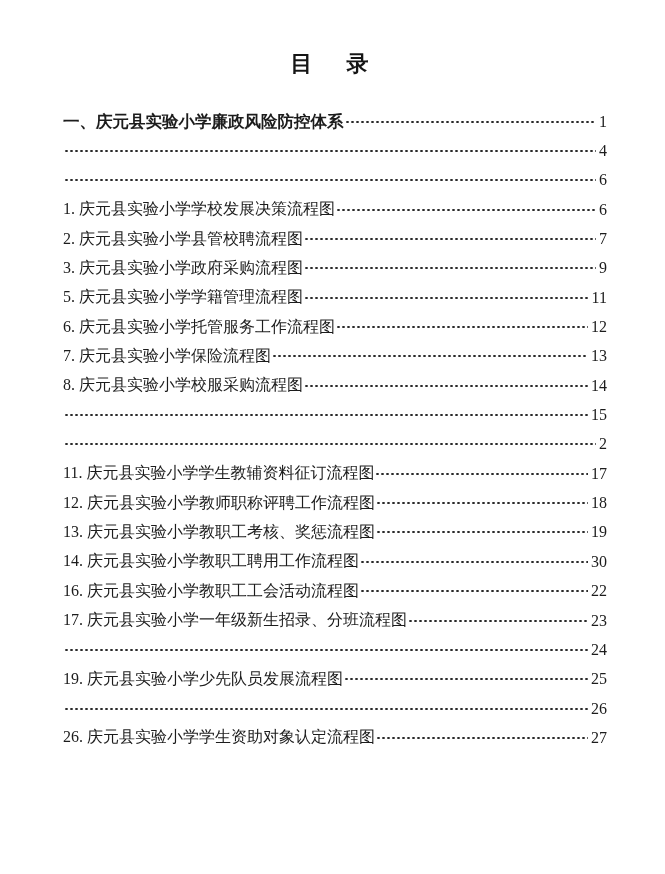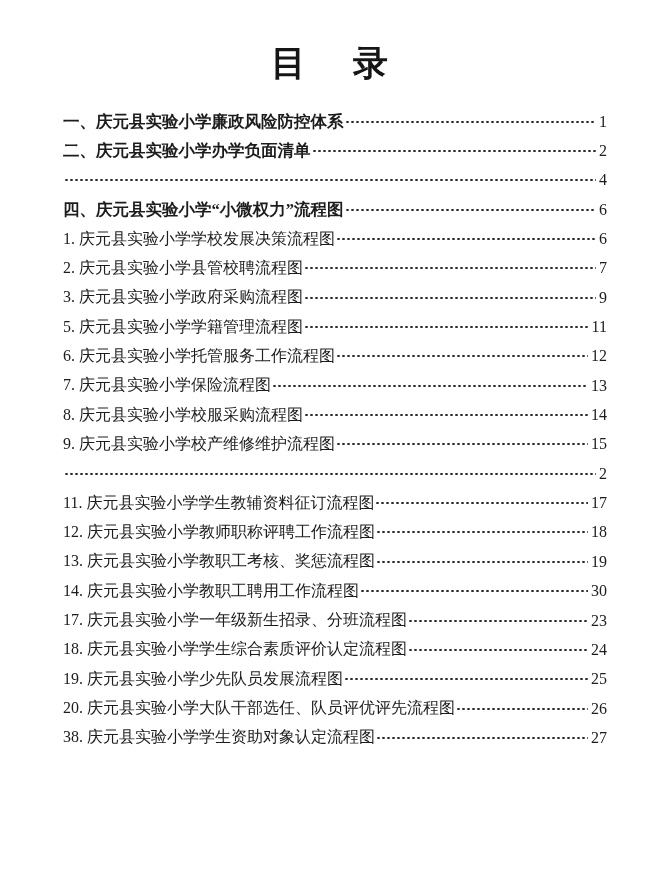--- a/index.html
+++ b/index.html
@@ -13,21 +13,21 @@
     height: 874px;
     background: #ffffff;
     color: #1c1c1c;
     font-family: "Liberation Serif", "DejaVu Serif", serif;
     overflow: hidden;
     box-sizing: border-box;
   }
   .doc-title {
     margin: 45px 0 0 0;
     text-align: center;
-    font-size: 35px;
+    font-size: 22px;
     line-height: 37px;
     font-weight: 700;
     letter-spacing: 6px;
     color: #151515;
   }
   .toc {
     margin-top: 25px;
     padding: 0 58px 0 63px;
   }
   .toc-row {
@@ -67,30 +67,24 @@
 <div class="page">
   <h1 class="doc-title">目　录</h1>
 
   <div class="toc" id="toc-list">
       <div class="toc-row bold">
     <span class="entry-label">一、庆元县实验小学廉政风险防控体系</span>
     <span class="dot-leader"></span>
     <span class="page-num">1</span>
   </div>
       <div class="toc-row bold">
-    <span class="entry-label">二、庆元县实验小学办学负面清单</span>
-    <span class="dot-leader"></span>
-    <span class="page-num">2</span>
-  </div>
-      <div class="toc-row bold">
     <span class="dot-leader"></span>
     <span class="page-num">4</span>
   </div>
       <div class="toc-row bold">
-    <span class="entry-label">四、庆元县实验小学“小微权力”流程图</span>
     <span class="dot-leader"></span>
     <span class="page-num">6</span>
   </div>
       <div class="toc-row">
     <span class="entry-label">1. 庆元县实验小学学校发展决策流程图</span>
     <span class="dot-leader"></span>
     <span class="page-num">6</span>
   </div>
       <div class="toc-row">
     <span class="entry-label">2. 庆元县实验小学县管校聘流程图</span>
@@ -116,21 +110,20 @@
     <span class="entry-label">7. 庆元县实验小学保险流程图</span>
     <span class="dot-leader"></span>
     <span class="page-num">13</span>
   </div>
       <div class="toc-row">
     <span class="entry-label">8. 庆元县实验小学校服采购流程图</span>
     <span class="dot-leader"></span>
     <span class="page-num">14</span>
   </div>
       <div class="toc-row">
-    <span class="entry-label">9. 庆元县实验小学校产维修维护流程图</span>
     <span class="dot-leader"></span>
     <span class="page-num">15</span>
   </div>
       <div class="toc-row">
     <span class="dot-leader"></span>
     <span class="page-num">2</span>
   </div>
       <div class="toc-row">
     <span class="entry-label">11. 庆元县实验小学学生教辅资料征订流程图</span>
     <span class="dot-leader"></span>
@@ -145,38 +138,41 @@
     <span class="entry-label">13. 庆元县实验小学教职工考核、奖惩流程图</span>
     <span class="dot-leader"></span>
     <span class="page-num">19</span>
   </div>
       <div class="toc-row">
     <span class="entry-label">14. 庆元县实验小学教职工聘用工作流程图</span>
     <span class="dot-leader"></span>
     <span class="page-num">30</span>
   </div>
       <div class="toc-row">
+    <span class="entry-label">16. 庆元县实验小学教职工工会活动流程图</span>
+    <span class="dot-leader"></span>
+    <span class="page-num">22</span>
+  </div>
+      <div class="toc-row">
     <span class="entry-label">17. 庆元县实验小学一年级新生招录、分班流程图</span>
     <span class="dot-leader"></span>
     <span class="page-num">23</span>
   </div>
       <div class="toc-row">
-    <span class="entry-label">18. 庆元县实验小学学生综合素质评价认定流程图</span>
     <span class="dot-leader"></span>
     <span class="page-num">24</span>
   </div>
       <div class="toc-row">
     <span class="entry-label">19. 庆元县实验小学少先队员发展流程图</span>
     <span class="dot-leader"></span>
     <span class="page-num">25</span>
   </div>
       <div class="toc-row">
-    <span class="entry-label">20. 庆元县实验小学大队干部选任、队员评优评先流程图</span>
     <span class="dot-leader"></span>
     <span class="page-num">26</span>
   </div>
       <div class="toc-row">
-    <span class="entry-label">38. 庆元县实验小学学生资助对象认定流程图</span>
+    <span class="entry-label">26. 庆元县实验小学学生资助对象认定流程图</span>
     <span class="dot-leader"></span>
     <span class="page-num">27</span>
   </div>
     </div>
 </div>
 
 </body></html>

